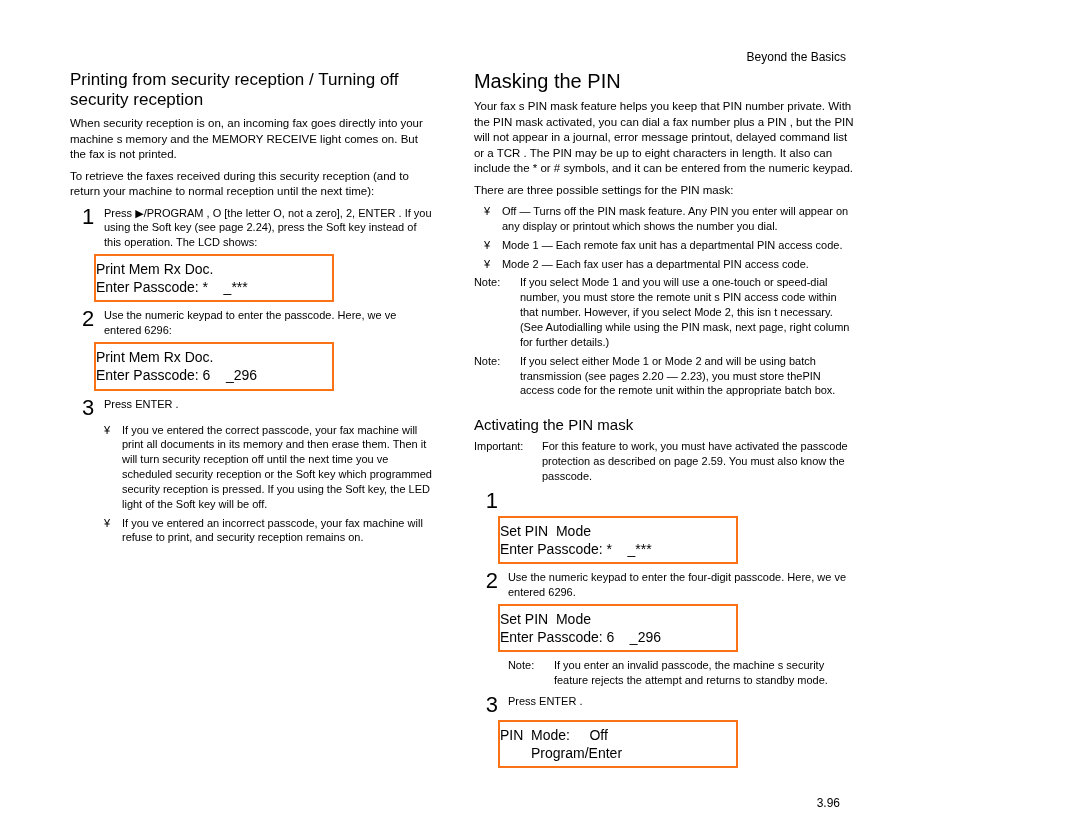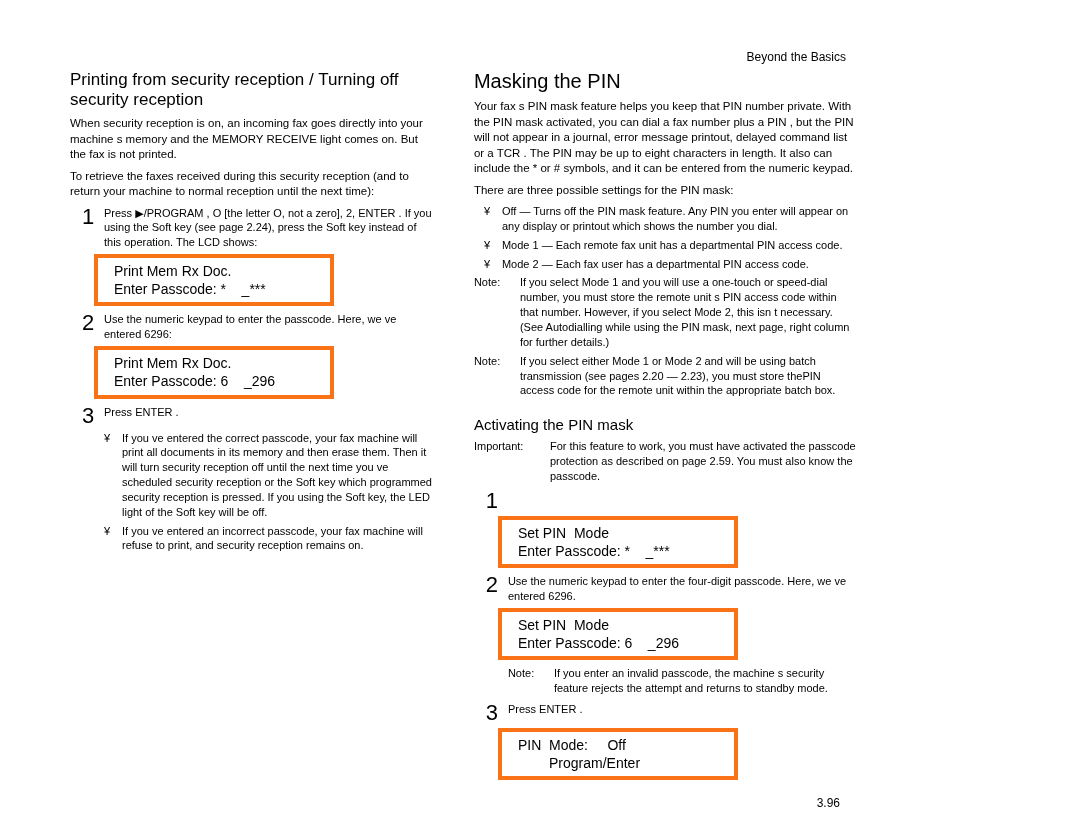--- a/index.html
+++ b/index.html
@@ -65,22 +65,22 @@
     font-weight: normal;
     min-width: 16px;
     text-align: center;
   }
   .step-text {
     font-size: 11px;
     line-height: 1.35;
     flex: 1;
   }
   .lcd {
-    border: 4px solid #f97316;
-    padding: 4px 16px;
+    border: 2px solid #f97316;
+    padding: 4px 0;
     margin: 4px 0 6px 24px;
     width: 240px;
     font-size: 14px;
     line-height: 1.3;
     font-family: Arial, Helvetica, sans-serif;
   }
   .lcd .line { white-space: pre; }
   .bullet-list {
     margin: 4px 0 0 10px;
     padding: 0;
@@ -97,21 +97,21 @@
   .note-row {
     display: flex;
     margin: 4px 0 4px 0;
     font-size: 11px;
     line-height: 1.35;
   }
   .note-label { min-width: 46px; }
   .note-text { flex: 1; }
   .important-row {
     display: flex;
-    gap: 10px;
+    gap: 2px;
     margin: 4px 0 6px 0;
     font-size: 11px;
     line-height: 1.35;
   }
   .important-label { min-width: 66px; }
   .pagenum {
     position: absolute;
     bottom: 24px;
     right: 76px;
     font-size: 12px;

